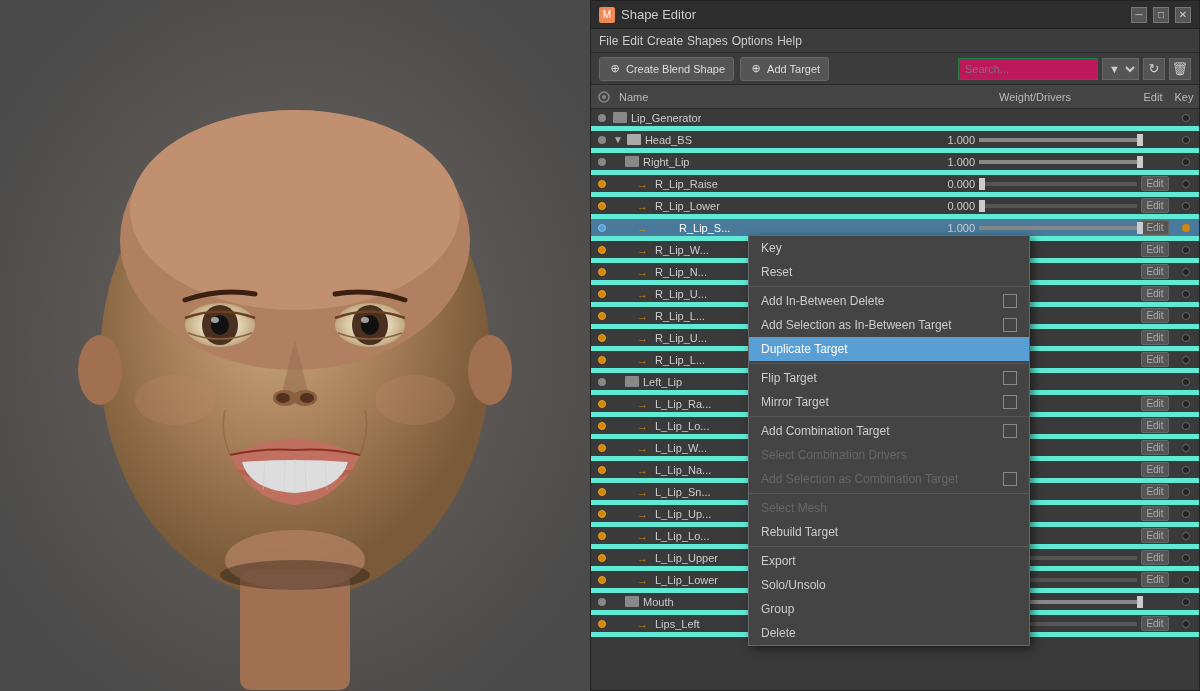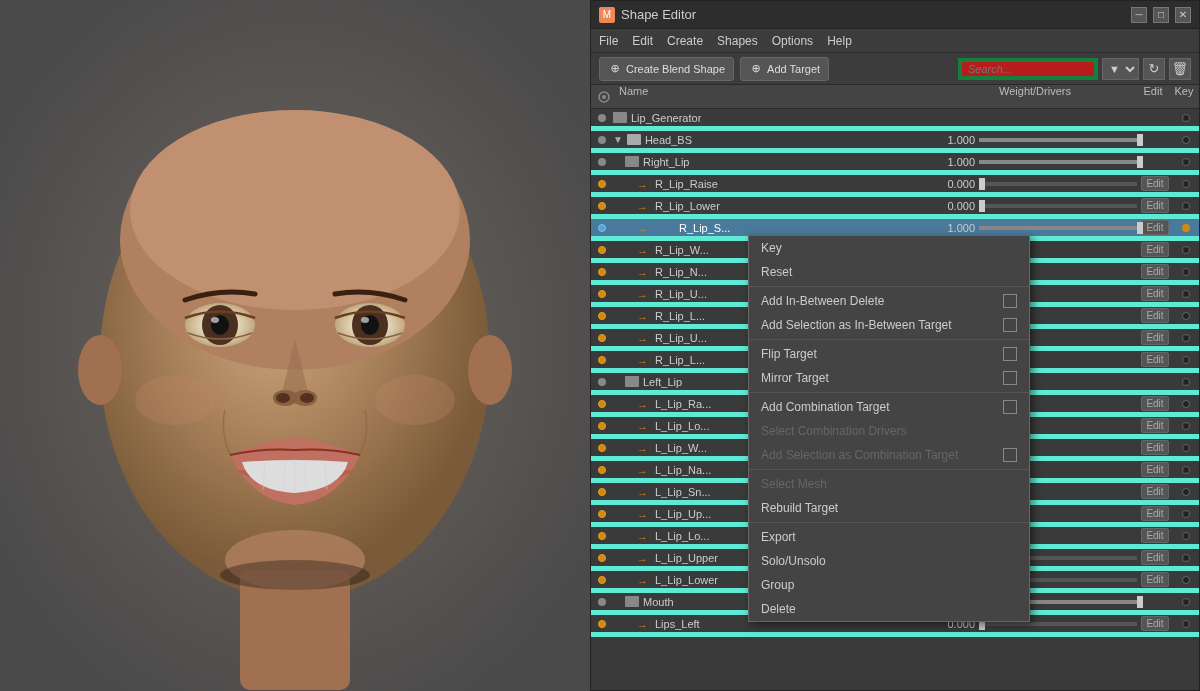--- a/index.html
+++ b/index.html
@@ -78,21 +78,21 @@
       font-size: 10px;
       color: #ccc;
     }
 
     
     .menu-bar {
       display: flex;
       align-items: center;
       background: #3c3c3c;
       padding: 8px 8px;
-      gap: 14px;
+      gap: 4px;
       height: 24px;
       border-bottom: 1px solid #2a2a2a;
     }
     .menu-item {
       color: #ccc;
       font-size: 12px;
       cursor: pointer;
     }
 
     
@@ -123,28 +123,27 @@
       height: 14px;
       display: flex; align-items: center; justify-content: center;
     }
     .search-container {
       margin-left: auto;
       display: flex;
       align-items: center;
       gap: 4px;
     }
     .search-input {
-      background: #b91c1c;
-      border: 4px solid #15803d;
+      background: #be185d;
+      border: 1px solid #15803d;
       color: #ccc;
       padding: 2px 6px;
       height: 22px;
       width: 140px;
       font-size: 11px;
-      font-style: italic;
     }
     .search-dropdown {
       background: #555;
       border: 1px solid #666;
       color: #ccc;
       height: 22px;
       padding: 0 2px;
       font-size: 11px;
     }
     .toolbar-icon-btn {
@@ -154,20 +153,21 @@
       border: 1px solid #666;
       display: flex; align-items: center; justify-content: center;
       cursor: pointer;
       color: #ccc;
       font-size: 13px;
     }
 
     
     .col-headers {
       display: flex;
+      align-items: center;
       background: #444;
       height: 24px;
       border-bottom: 1px solid #2a2a2a;
       padding: 0 2px;
     }
     .col-vis { width: 22px; display: flex; align-items: center; justify-content: center; }
     .col-name { flex: 1; padding-left: 4px; font-size: 11px; color: #bbb; }
     .col-weight { width: 200px; text-align: center; font-size: 11px; color: #bbb; }
     .col-edit { width: 36px; text-align: center; font-size: 11px; color: #bbb; }
     .col-key { width: 26px; text-align: center; font-size: 11px; color: #bbb; }
@@ -980,20 +980,23 @@
     </div>
     <div class="ctx-separator"></div>
     <div class="ctx-item">
       <span>Add In-Between Delete</span>
       <div class="ctx-checkbox"></div>
     </div>
     <div class="ctx-item">
       <span>Add Selection as In-Between Target</span>
       <div class="ctx-checkbox"></div>
     </div>
+    <div class="ctx-item active">
+      <span>Duplicate Target</span>
+    </div>
     <div class="ctx-separator"></div>
     <div class="ctx-item">
       <span>Flip Target</span>
       <div class="ctx-checkbox"></div>
     </div>
     <div class="ctx-item">
       <span>Mirror Target</span>
       <div class="ctx-checkbox"></div>
     </div>
     <div class="ctx-separator"></div>

